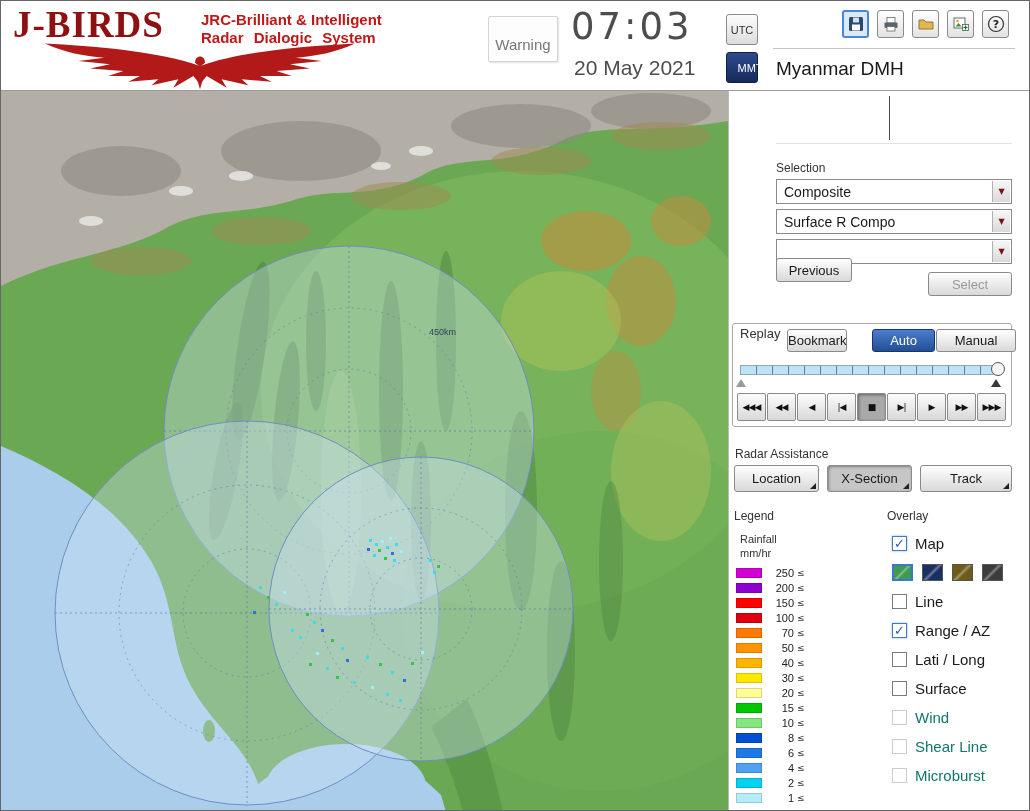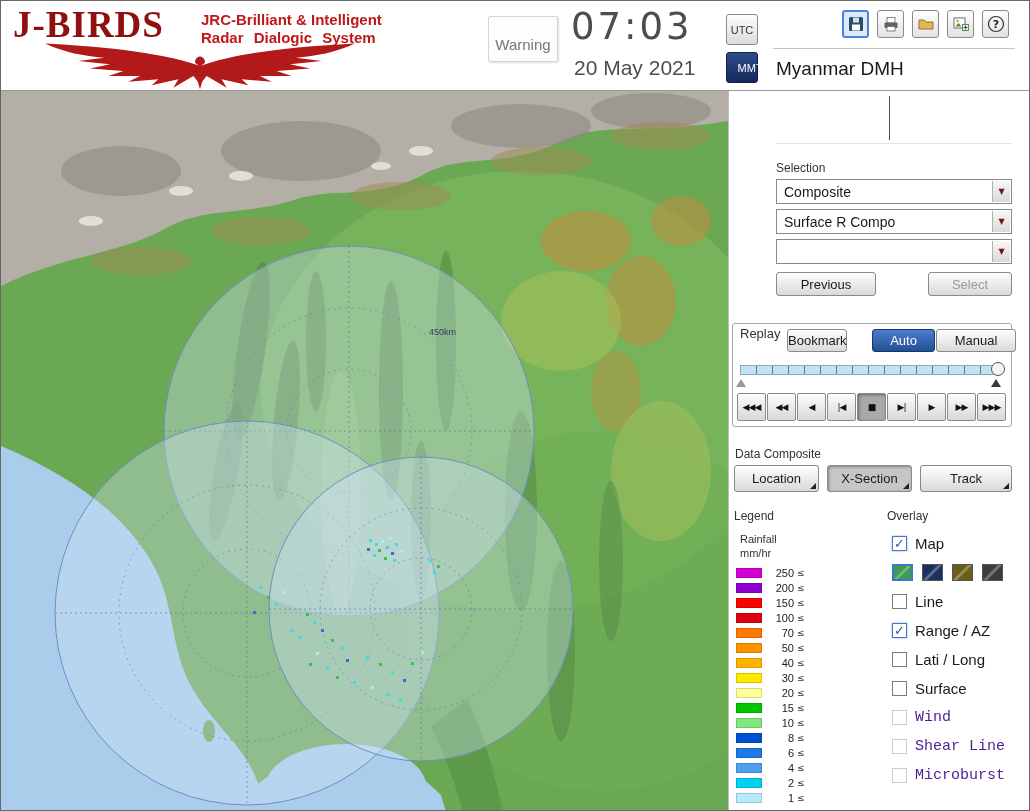--- a/index.html
+++ b/index.html
@@ -99,21 +99,21 @@
 
   
   .overlay-items { position:absolute; left:891px; top:528px; width:135px; }
   .ov-row { display:flex; align-items:center; height:29px; cursor:pointer; }
   .ov-cb { width:15px; height:15px; border:1px solid #7a7a7a; background:#fff; display:inline-flex;
            align-items:center; justify-content:center; font-family:"DejaVu Sans", sans-serif;
            font-size:13px; font-weight:bold; color:#2858b8; }
   .ov-cb.chk { border-color:#4878c0; box-shadow:0 0 2px #7aa8e0; }
   .ov-lab { margin-left:8px; font-size:15px; color:#1a1a1a; }
   .ov-row.dis { cursor:default; }
-  .ov-row.dis .ov-lab { color:#4c1d95;font-family:Liberation Mono, monospace; }
+  .ov-row.dis .ov-lab { color:#0f766e; }
   .ov-row.dis .ov-cb { border-color:#cccccc; }
   .ov-swrow { display:flex; gap:9px; height:29px; align-items:center; }
   .ov-sw { width:21px; height:17px; display:inline-block; border:1px solid #555; cursor:pointer;
            background-image:linear-gradient(135deg, transparent 40%, rgba(255,255,255,.35) 50%, transparent 60%); }
   .ov-sw.sel { border:2px solid #3a78c8; }
 </style>
 </head>
 <body>
 
 <div class="window">
@@ -320,21 +320,21 @@
     <span class="dd-arrow">▼</span>
   </div>
   <div class="dd" style="top:208px">
     <span>Surface R Compo</span>
     <span class="dd-arrow">▼</span>
   </div>
   <div class="dd" style="top:238px">
     <span></span>
     <span class="dd-arrow">▼</span>
   </div>
-  <button class="btn abs" style="left:775px; top:271px; width:100px; height:24px">Previous</button>
+  <button class="btn abs" style="left:775px; top:257px; width:76px; height:24px">Previous</button>
   <button class="btn abs dim" style="left:927px; top:271px; width:84px; height:24px">Select</button>
 
   <div class="replay-frame">
     <span class="replay-label">Replay</span>
     <button class="btn rp-btn" style="left:54px; width:60px">Bookmark</button>
     <button class="btn rp-btn blue" style="left:139px; width:63px">Auto</button>
     <button class="btn rp-btn" style="left:203px; width:80px">Manual</button>
     <div class="slider">
       <div class="slider-thumb"></div>
     </div>
@@ -346,21 +346,21 @@
         <button class="pb-btn">◀</button>
         <button class="pb-btn">|◀</button>
         <button class="pb-btn pressed">■</button>
         <button class="pb-btn">▶|</button>
         <button class="pb-btn">▶</button>
         <button class="pb-btn">▶▶</button>
         <button class="pb-btn">▶▶▶</button>
       </div>
   </div>
 
-  <div class="sec-label" style="left:734px; top:446px">Data Composite</div>
+  <div class="sec-label" style="left:734px; top:446px">Radar Assistance</div>
   <button class="btn da-btn" style="left:733px; width:85px">Location</button>
   <button class="btn da-btn pressed" style="left:826px; width:85px">X-Section</button>
   <button class="btn da-btn" style="left:919px; width:92px">Track</button>
 
   <div class="sec-label" style="left:733px; top:508px">Legend</div>
   <div class="sec-label" style="left:886px; top:508px">Overlay</div>
   <div class="sec-label" style="left:739px; top:532px; font-size:11px">Rainfall</div>
   <div class="sec-label" style="left:739px; top:546px; font-size:11px">mm/hr</div>
   <div class="legend-rows" id="legend-rows">
       <div class="lg-row">

